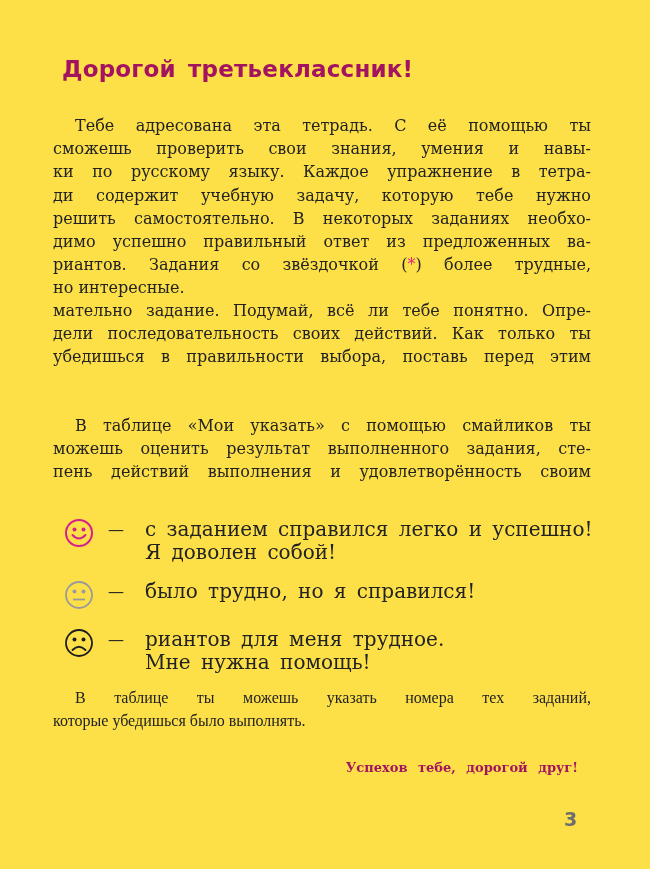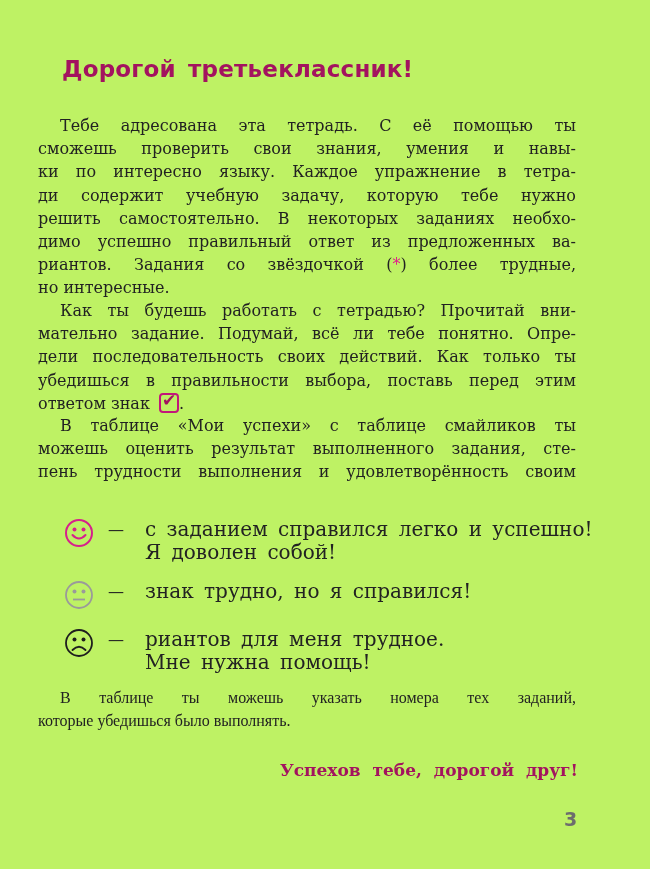--- a/index.html
+++ b/index.html
@@ -1,25 +1,25 @@
 <!DOCTYPE html>
 <html><head>
 <meta charset="utf-8">
 <style>
   html, body { margin: 0; padding: 0; background: #ffffff; }
   body { width: 650px; height: 869px; position: relative; overflow: hidden; }
-  .page { position: absolute; left: 0; top: 0; width: 650px; height: 869px; background: #bef264; }
+  .page { position: absolute; left: 0; top: 0; width: 650px; height: 869px; background: #fde047; }
   .title {
     position: absolute; left: 62px; top: 56px;
     font-family: "DejaVu Sans", sans-serif; font-weight: bold;
     font-size: 23px; color: #a3135f; letter-spacing: 0.2px; word-spacing: 4px;
     white-space: nowrap;
   }
   .body-text {
-    position: absolute; left: 38px; width: 538px;
+    position: absolute; left: 53px; width: 538px;
     font-family: "DejaVu Serif", serif; font-size: 16px; color: #222222;
     line-height: 23.2px; text-align: justify; text-align-last: left;
   }
   .line { display: block; text-align: justify; text-align-last: justify; height: 23.2px; white-space: nowrap; }
   .line.last { text-align-last: left; }
   .line.indent { padding-left: 22px; }
   .p1 { top: 114px; }
   .p2 { top: 299px; }
   .p3 { top: 414px; }
   .p4 { top: 686px; font-family: Liberation Serif, serif; }
@@ -41,58 +41,56 @@
   .legend-text {
     position: absolute; left: 81px; top: 0; white-space: nowrap;
     font-family: "DejaVu Serif", serif; font-size: 20px; color: #222; line-height: 23.2px;
     word-spacing: 4px;
   }
   .row1 { top: 518px; }
   .row2 { top: 580px; }
   .row3 { top: 628px; }
   .closing {
     position: absolute; right: 72px; top: 760px;
-    font-family: "DejaVu Serif", serif; font-weight: bold; font-size: 17px;
+    font-family: "DejaVu Serif", serif; font-weight: bold; font-size: 13px;
     color: #a3135f; word-spacing: 6px; white-space: nowrap;
   }
   .page-num {
     position: absolute; left: 564px; top: 808px;
     font-family: "DejaVu Sans", sans-serif; font-weight: bold; font-size: 19px; color: #6d6d6d;
   }
 </style>
 </head>
 <body>
 
 <div class="page">
 
   <div class="title">Дорогой третьеклассник!</div>
 
   <div class="body-text p1">
     <span class="line indent">Тебе адресована эта тетрадь. С её помощью ты</span>
     <span class="line">сможешь проверить свои знания, умения и навы-</span>
-    <span class="line">ки по интересно языку. Каждое упражнение в тетра-</span>
+    <span class="line">ки по русскому языку. Каждое упражнение в тетра-</span>
     <span class="line">ди содержит учебную задачу, которую тебе нужно</span>
     <span class="line">решить самостоятельно. В некоторых заданиях необхо-</span>
     <span class="line">димо успешно правильный ответ из предложенных ва-</span>
     <span class="line"><span>риантов. Задания со звёздочкой (</span><span class="pink">*</span><span>) более трудные,</span></span>
     <span class="line last">но интересные.</span>
   </div>
 
   <div class="body-text p2">
-    <span class="line indent">Как ты будешь работать с тетрадью? Прочитай вни-</span>
     <span class="line">мательно задание. Подумай, всё ли тебе понятно. Опре-</span>
     <span class="line">дели последовательность своих действий. Как только ты</span>
     <span class="line">убедишься в правильности выбора, поставь перед этим</span>
-    <span class="line last"><span>ответом знак</span> <span class="checkbox"><span>✔</span></span><span>.</span></span>
   </div>
 
   <div class="body-text p3">
-    <span class="line indent">В таблице «Мои успехи» с таблице смайликов ты</span>
+    <span class="line indent">В таблице «Мои указать» с помощью смайликов ты</span>
     <span class="line">можешь оценить результат выполненного задания, сте-</span>
-    <span class="line">пень трудности выполнения и удовлетворённость своим</span>
+    <span class="line">пень действий выполнения и удовлетворённость своим</span>
   </div>
 
   <div class="legend-row row1">
     <svg class="smiley" viewBox="0 0 30 30">
       <circle cx="15" cy="15" r="13" fill="none" stroke="#d6208c" stroke-width="2"></circle>
       <circle cx="10.5" cy="11.5" r="2" fill="#d6208c"></circle>
       <circle cx="19.5" cy="11.5" r="2" fill="#d6208c"></circle>
       <path d="M8.5 17 Q15 24 21.5 17" fill="none" stroke="#d6208c" stroke-width="2" stroke-linecap="round"></path>
     </svg>
     <span class="dash">—</span>
@@ -104,21 +102,21 @@
 
   <div class="legend-row row2">
     <svg class="smiley" viewBox="0 0 30 30">
       <circle cx="15" cy="15" r="13" fill="none" stroke="#9a9a9a" stroke-width="1.8"></circle>
       <circle cx="10.5" cy="11.5" r="2" fill="#9a9a9a"></circle>
       <circle cx="19.5" cy="11.5" r="2" fill="#9a9a9a"></circle>
       <line x1="9" y1="19.5" x2="21" y2="19.5" stroke="#9a9a9a" stroke-width="1.8"></line>
     </svg>
     <span class="dash">—</span>
     <div class="legend-text">
-      <div>знак трудно, но я справился!</div>
+      <div>было трудно, но я справился!</div>
     </div>
   </div>
 
   <div class="legend-row row3">
     <svg class="smiley" viewBox="0 0 30 30">
       <circle cx="15" cy="15" r="13" fill="none" stroke="#1e1e1e" stroke-width="1.8"></circle>
       <circle cx="10.5" cy="11.5" r="2" fill="#1e1e1e"></circle>
       <circle cx="19.5" cy="11.5" r="2" fill="#1e1e1e"></circle>
       <path d="M8.5 22 Q15 15.5 21.5 22" fill="none" stroke="#1e1e1e" stroke-width="1.8" stroke-linecap="round"></path>
     </svg>

